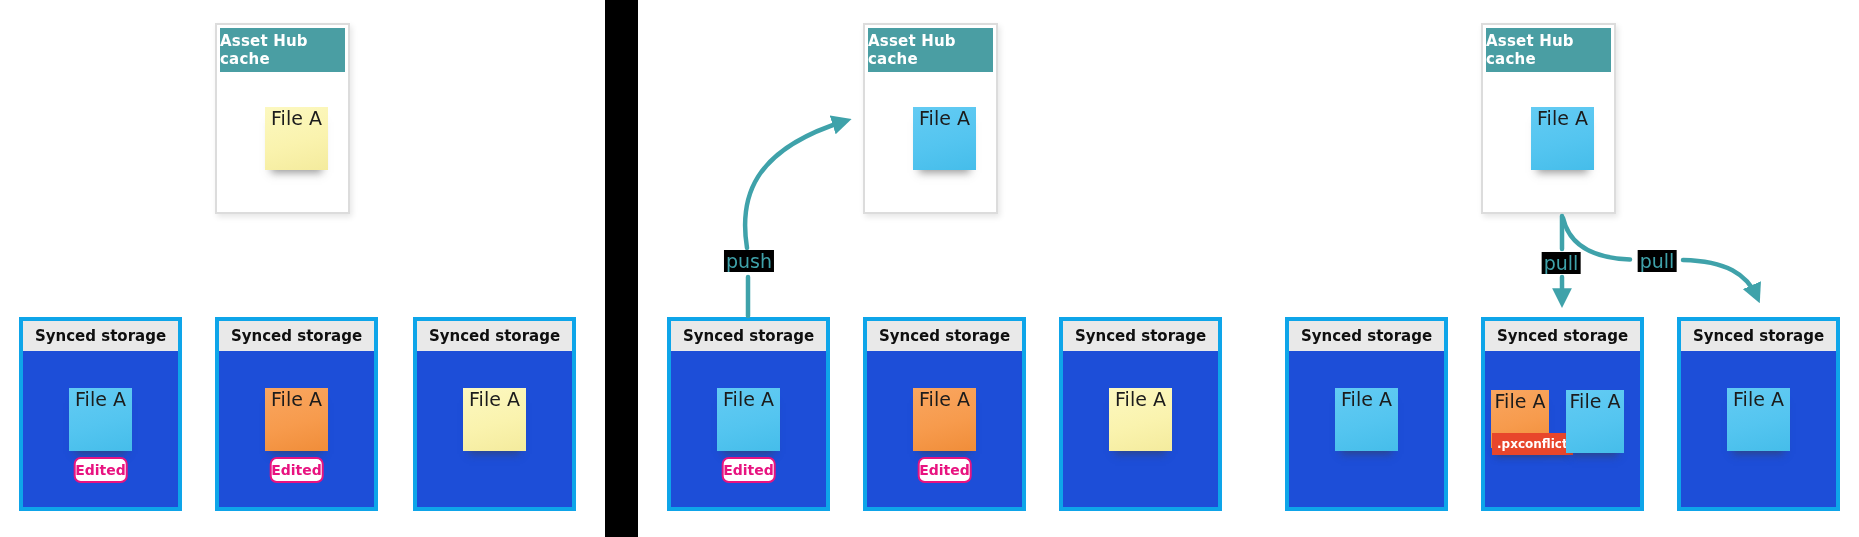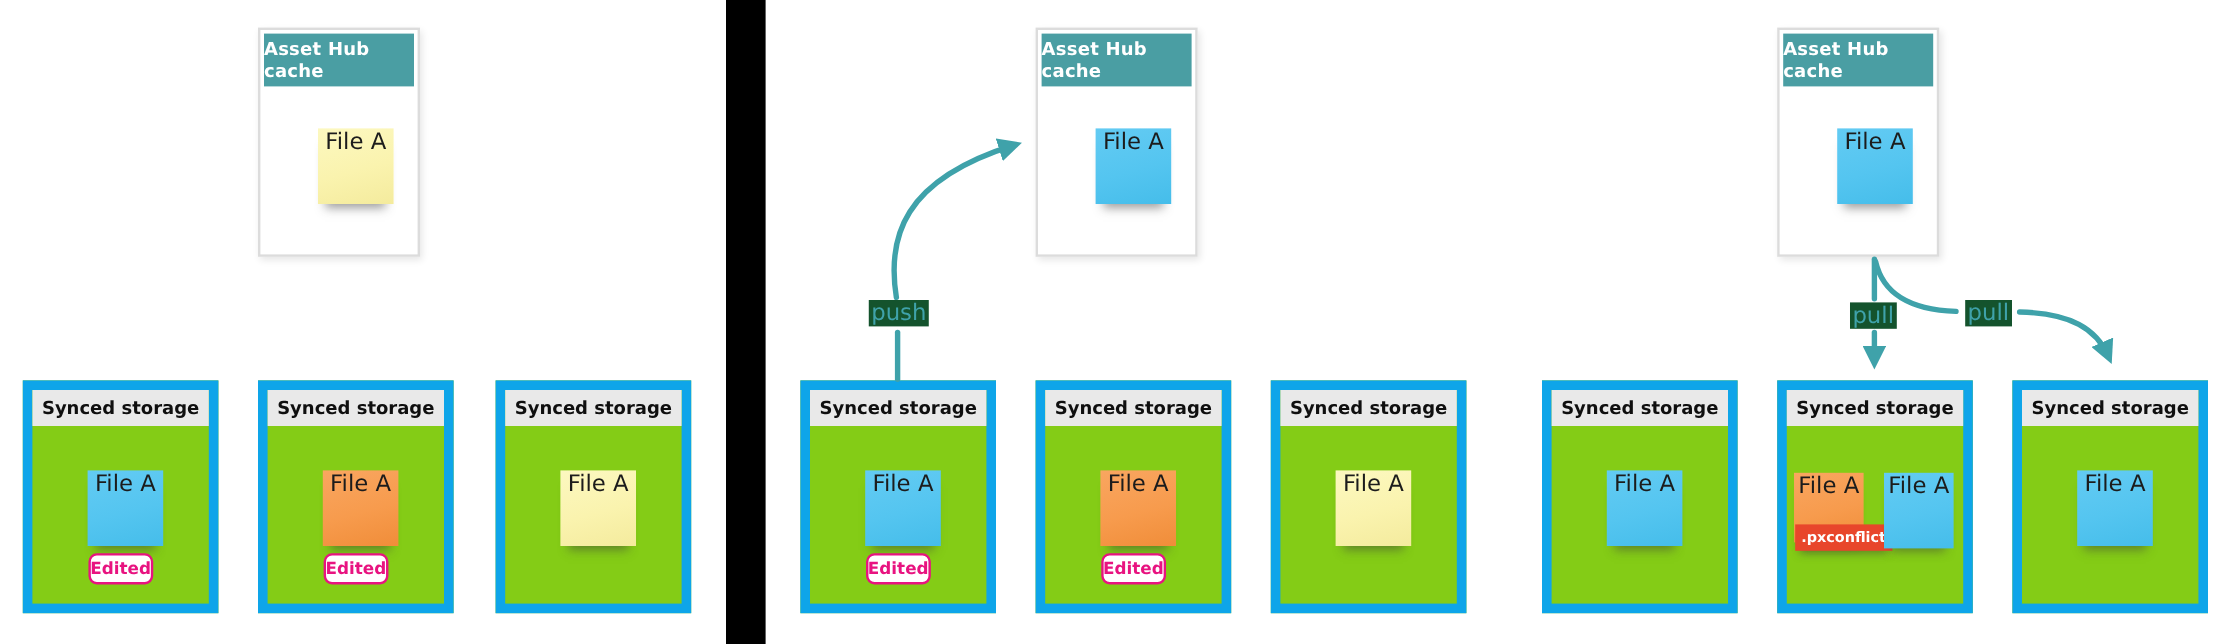--- a/index.html
+++ b/index.html
@@ -2,34 +2,34 @@
 <html><head>
 <meta charset="utf-8">
 <style>
   html,body{margin:0;padding:0;background:#ffffff;font-family:"DejaVu Sans","Liberation Sans",sans-serif;}
   .canvas{position:relative;width:1859px;height:537px;background:#ffffff;overflow:hidden;}
   .divider{position:absolute;top:0;width:33px;height:537px;background:#000000;}
   .cache-box{position:absolute;width:135px;height:191px;background:#ffffff;border:2px solid #dcdcdc;
              box-shadow:2px 3px 6px rgba(0,0,0,0.10);box-sizing:border-box;padding:3px;}
   .cache-header{height:44px;background:#4A9EA3;color:#ffffff;font-weight:bold;font-size:15px;
                 display:flex;align-items:center;justify-content:center;letter-spacing:0.2px;}
-  .storage-box{position:absolute;width:163px;height:194px;background:#84cc16;border:8px solid #0ea5e9;box-sizing:border-box;}
+  .storage-box{position:absolute;width:163px;height:194px;background:#1d4ed8;border:4px solid #0ea5e9;box-sizing:border-box;}
   .storage-header{height:30px;background:#E9E9E9;display:flex;align-items:center;justify-content:center;
                   font-weight:bold;font-size:15px;color:#0f0f0f;}
   .sticky{position:absolute;width:63px;height:63px;display:flex;justify-content:center;
           font-size:19px;color:#1c1c1c;box-shadow:0 9px 8px -6px rgba(60,60,60,0.5);}
   .sticky.blue{background:linear-gradient(165deg,#63cbf3 0%,#54C5F0 55%,#45bdea 100%);}
   .sticky.orange{background:linear-gradient(165deg,#f9a660 0%,#F79B4D 55%,#f08d39 100%);}
   .sticky.yellow{background:linear-gradient(165deg,#fcf8c0 0%,#FAF3AE 55%,#f4eb9d 100%);}
   .sticky-text{pointer-events:none;}
   .edited-badge{position:absolute;left:50%;transform:translateX(-50%);border:2px solid #E81380;color:#E81380;
                 background:#ffffff;font-weight:bold;font-size:14px;line-height:1;padding:4px 0;border-radius:7px;}
   .conflict-tag{position:absolute;background:#E8462B;color:#ffffff;font-weight:bold;font-size:12px;line-height:1;
                 padding:5px 5px;box-shadow:0 6px 7px -4px rgba(60,60,60,0.5);}
-  .flow-label{position:absolute;transform:translateX(-50%);color:#3FA2AA;font-size:19px;background:#14532d;padding:0 2px;}
+  .flow-label{position:absolute;transform:translateX(-50%);color:#3FA2AA;font-size:19px;background:#000000;padding:0 2px;}
   svg.arrows{position:absolute;left:0;top:0;pointer-events:none;}
 </style>
 </head>
 <body>
 
 <div class="canvas">
 
   <div class="cache-box" style="left:215px;top:23px">
     <div class="cache-header">Asset Hub cache</div>
     <div class="sticky yellow" style="left:48px;top:82px">

